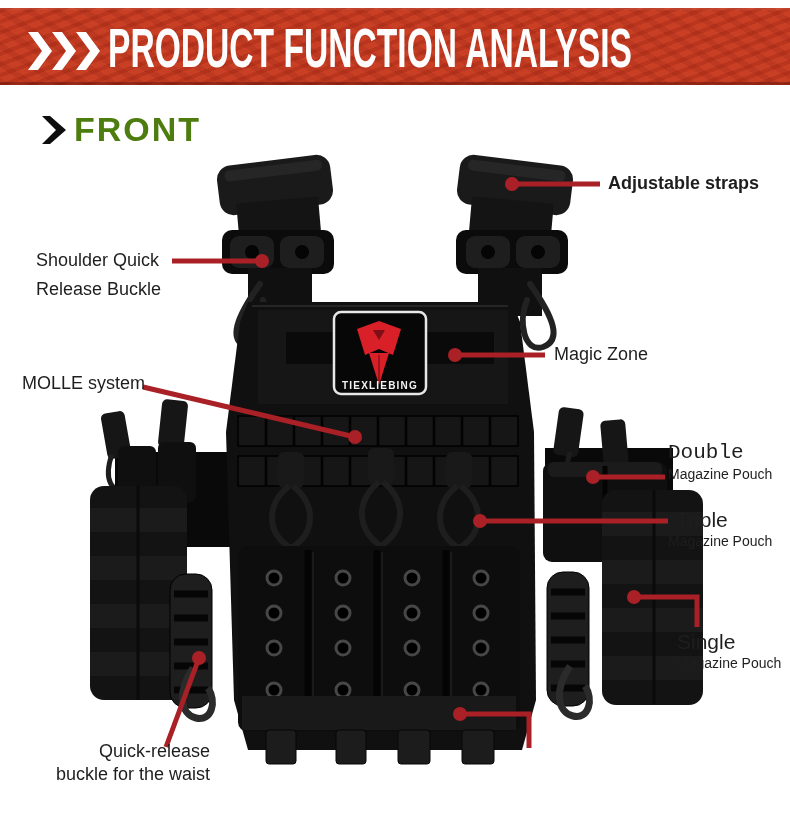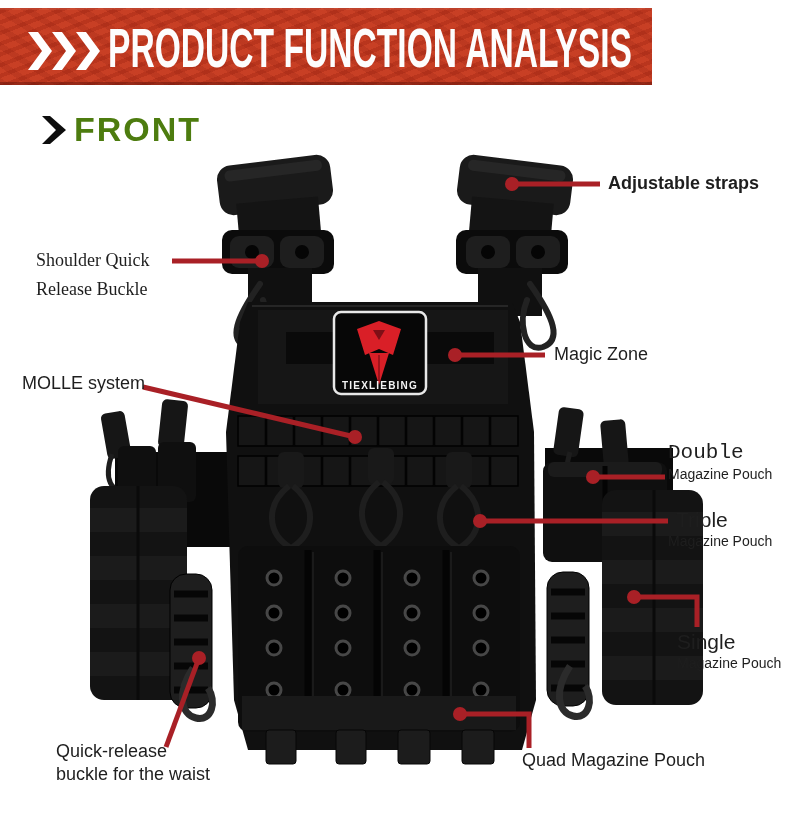--- a/index.html
+++ b/index.html
@@ -2,21 +2,21 @@
 <html><head>
 <meta charset="utf-8">
 <style>
   html,body{margin:0;padding:0;background:#ffffff;}
   .stage{
     position:relative;width:790px;height:821px;background:#fff;overflow:hidden;
     font-family:"Liberation Sans",sans-serif;
   }
   
   .banner{
-    position:absolute;left:0;top:8px;width:652px;height:77px;
+    position:absolute;left:0;top:8px;width:790px;height:77px;
     background:
       repeating-linear-gradient(33deg, rgba(120,18,8,0.14) 0 6px, rgba(0,0,0,0) 6px 15px),
       repeating-linear-gradient(-21deg, rgba(90,10,5,0.10) 0 4px, rgba(255,130,95,0.07) 4px 10px),
       #c43a20;
     box-shadow: inset 0 -3px 0 rgba(90,15,8,0.45), inset 0 2px 0 rgba(255,255,255,0.06);
   }
   .banner-chevrons{position:absolute;left:28px;top:24px;}
   .banner-title{
     position:absolute;left:108px;top:50%;
     color:#fdfdfd;font-size:56px;font-weight:800;white-space:nowrap;
@@ -27,22 +27,22 @@
   .front-chevron{position:absolute;left:42px;top:116px;}
   .front-title{
     position:absolute;left:74px;top:110px;color:#4d7c0f;
     font-size:34px;font-weight:700;letter-spacing:2px;white-space:nowrap;
   }
   
   .lbl{position:absolute;color:#1e1e1e;white-space:nowrap;}
   .lbl-lg{font-size:18px;}
   .lbl-title{font-size:21px;}
   .lbl-sub{font-size:14px;}
-  .lbl-2line{line-height:29px;font-size:18px;font-family:Liberation Serif, serif;}
-  .lbl-2line-tight{line-height:23px;font-size:18px;}
+  .lbl-2line{line-height:29px;font-size:18px;}
+  .lbl-2line-tight{line-height:23px;font-size:18px;text-align:right;}
   
   .vest-svg{position:absolute;left:0;top:0;width:790px;height:821px;}
 </style>
 </head>
 <body>
 
 <div class="stage">
 
   <div class="banner">
     <svg class="banner-chevrons" width="72" height="38" viewBox="0 0 72 38">
@@ -238,20 +238,19 @@
 
   <div class="lbl lbl-title" style="left:668px;top:441px;font-family:Liberation Mono, monospace;">Double</div>
   <div class="lbl lbl-sub" style="left:668px;top:466px;">Magazine Pouch</div>
 
   <div class="lbl lbl-title" style="left:676px;top:508px;">Triple</div>
   <div class="lbl lbl-sub" style="left:668px;top:533px;">Magazine Pouch</div>
 
   <div class="lbl lbl-title" style="left:677px;top:630px;">Single</div>
   <div class="lbl lbl-sub" style="left:677px;top:655px;">Magazine Pouch</div>
 
-  <div class="lbl lbl-lg" style="left:522px;top:750px;">Quad Magazine Pouch</div>
 
   <div class="lbl lbl-2line-tight" style="left:56px;top:740px;">
     <div>Quick-release</div>
     <div>buckle for the waist</div>
   </div>
 
 </div>
 
 </body></html>

